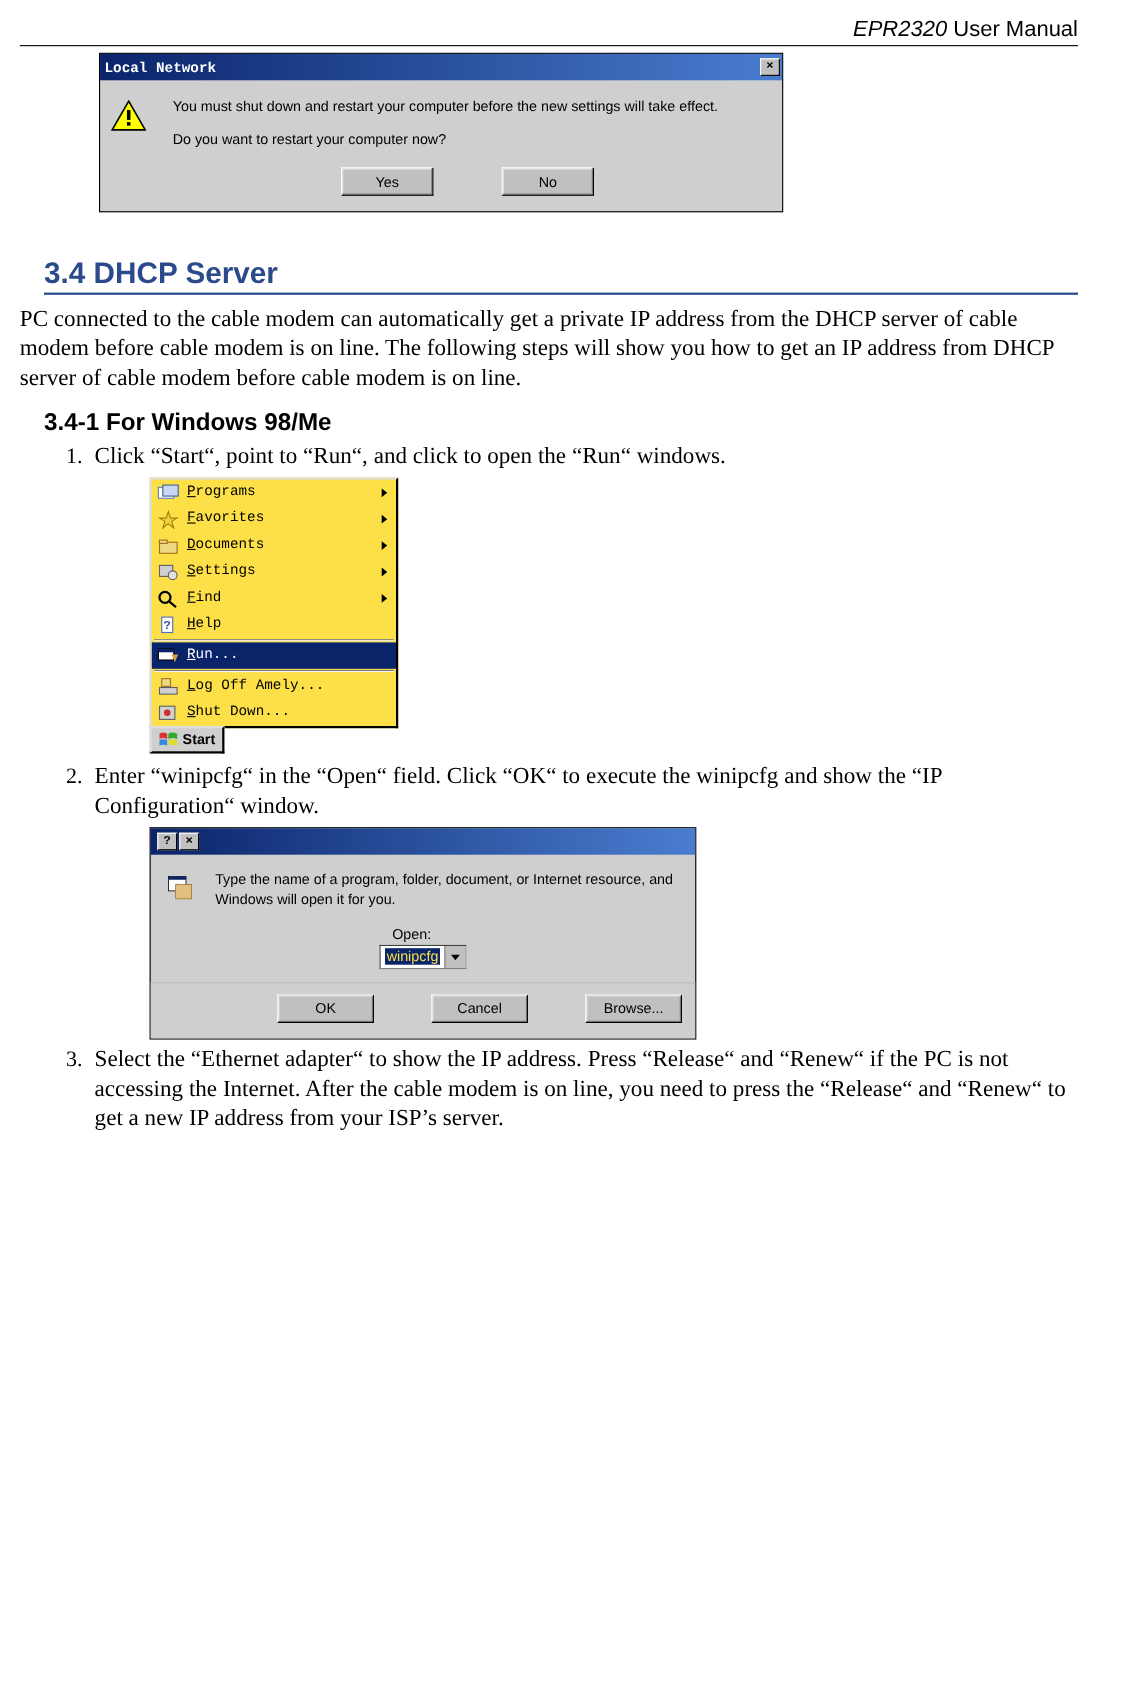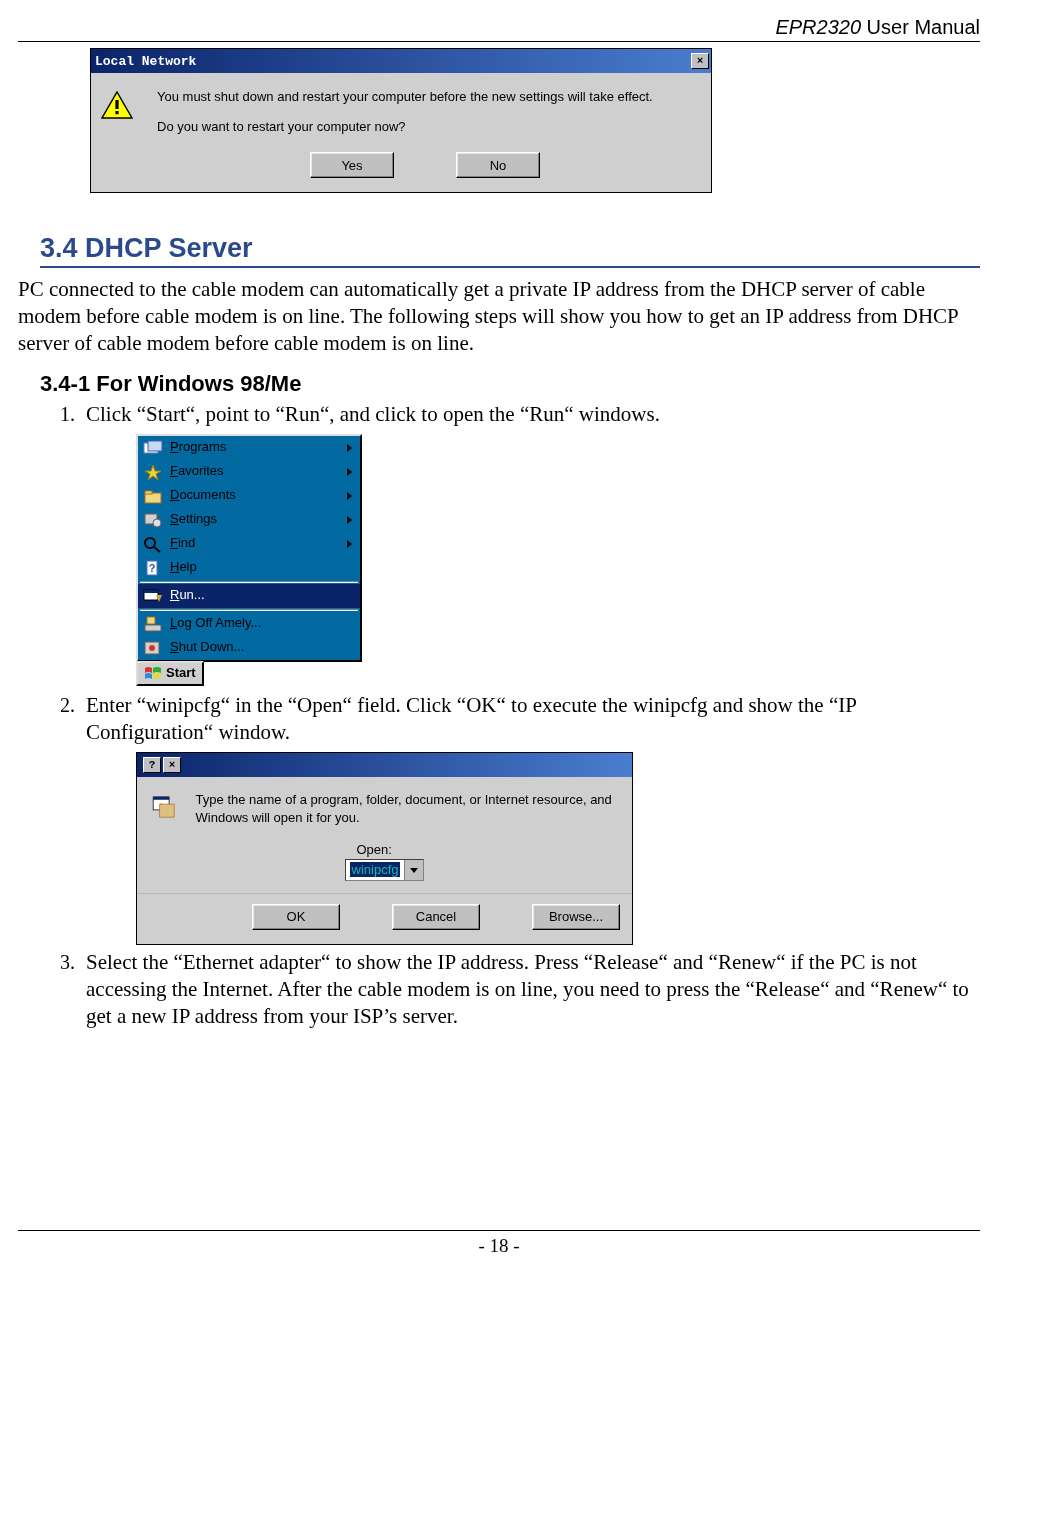--- a/index.html
+++ b/index.html
@@ -125,21 +125,22 @@
 
   
   .startwrap {
     width: 226px;
     margin: 6px 0 4px 50px;
     font-family: "MS Sans Serif", Tahoma, sans-serif;
   }
   .startmenu {
     border: 2px solid #000;
     border-top-color: #dedede; border-left-color: #dedede;
-    background: #0369a1;
+    background: #fde047;
+    font-family: Liberation Mono, monospace;
   }
   .sm-item {
     display: flex; align-items: center;
     height: 24px;
     padding: 0 4px 0 4px;
     font-size: 13px;
     position: relative;
   }
   .sm-item .arrow {
     margin-left: auto; margin-right: 4px;
@@ -197,21 +198,21 @@
     display: flex;
     height: 22px;
     border: 1px solid #808080;
     border-top-color: #404040; border-left-color: #404040;
     background: #fff;
   }
   .combo .inp {
     flex: 1; padding: 2px 4px;
   }
   .combo .inp .seltext {
-    background: #0a246a; color: #14b8a6; padding: 0 2px;
+    background: #0a246a; color: #fde047; padding: 0 2px;
   }
   .combo .dd {
     width: 18px; background: #c0c0c0;
     border-left: 1px solid #808080;
     display: flex; align-items: center; justify-content: center;
   }
   .combo .dd:after {
     content:"";
     width:0;height:0;
     border-left:4px solid transparent;
@@ -406,16 +407,13 @@
             </div>
         </div>
       </div>
     </li>
 
     <li>
       <span>Select the “Ethernet adapter“ to show the IP address. Press “Release“ and “Renew“ if the PC is not accessing the Internet. After the cable modem is on line, you need to press the “Release“ and “Renew“ to get a new IP address from your ISP’s server.</span>
     </li>
   </ol>
 
-  <div class="footer">
-    <span>- 18 -</span>
-  </div>
 </div>
 
 </body></html>

